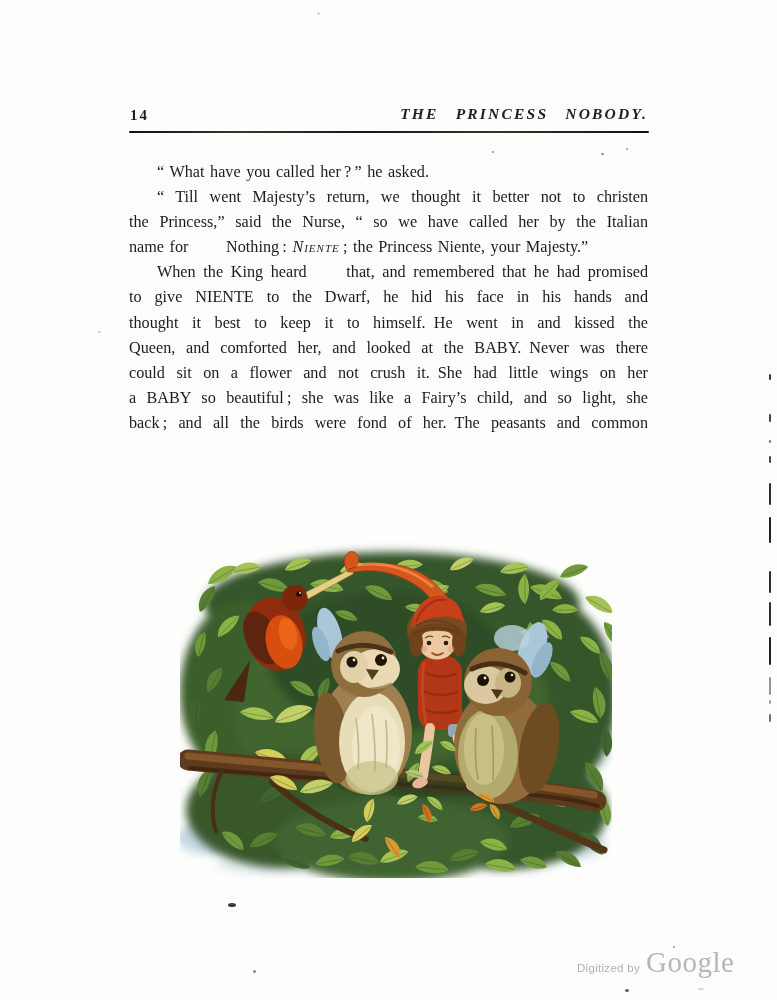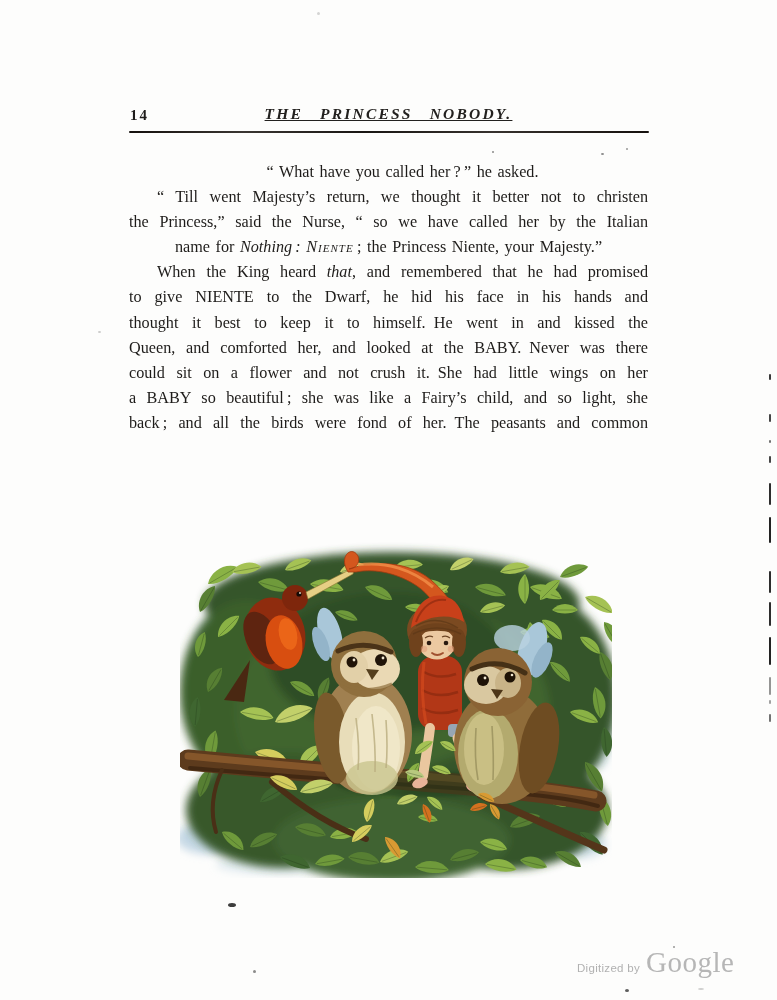--- a/index.html
+++ b/index.html
@@ -1,29 +1,29 @@
 <!DOCTYPE html>
 <html><head>
 <meta charset="utf-8">
 <style>
   html,body{margin:0;padding:0;background:#ffffff;}
   .page{position:relative;width:777px;height:1000px;background:#fdfdfc;overflow:hidden;
         font-family:"Liberation Serif",serif;color:#1e1c1a;}
   
   .folio{position:absolute;left:130px;top:107px;font-size:15px;letter-spacing:2px;font-weight:bold;}
-  .running-title{position:absolute;left:129px;top:105px;width:519px;text-align:center;
-        font-style:italic;font-weight:600;font-size:15.5px;letter-spacing:2.2px;word-spacing:11px;color:#23211f;text-decoration:underline;}
+  .running-title{position:absolute;left:129px;top:105px;width:519px;text-align:right;
+        font-style:italic;font-weight:600;font-size:15.5px;letter-spacing:2.2px;word-spacing:11px;color:#23211f;}
   .header-rule{position:absolute;left:129px;top:131px;width:520px;height:2.4px;border-radius:1px;
         background:linear-gradient(to right,#15100d,#3a3632 22%,#191613 45%,#37322e 70%,#15100d);}
   
   .body-text{position:absolute;left:129px;top:160px;width:519px;font-size:16.2px;}
-  .line{height:25.1px;line-height:25.1px;overflow:hidden;white-space:pre-wrap;word-spacing:1.5px;text-align:center;}
+  .line{height:25.1px;line-height:25.1px;overflow:hidden;white-space:pre-wrap;word-spacing:1.5px;}
   .line.j{text-align:justify;}
   .line.j::after{content:"";display:inline-block;width:100%;}
-  .line .i{font-style:italic;}
+  .line .i{margin-left:32px;}
   .line .sc{font-variant:small-caps;letter-spacing:1px;font-style:italic;}
   .ind{padding-left:28px;}
   
   .plate{position:absolute;left:180px;top:542px;width:432px;height:336px;}
   
   .watermark{position:absolute;left:538px;top:946px;display:flex;align-items:baseline;}
   .wm-small{font-family:"Liberation Sans",sans-serif;font-size:11.5px;color:#b1b1b1;margin-right:6px;letter-spacing:.3px;margin-left:39px;}
   .wm-logo{font-family:"Liberation Serif",serif;font-size:29px;color:#b6b6b6;letter-spacing:.5px;}
   
   .speck{position:absolute;background:#1a1a1a;border-radius:50%;}

